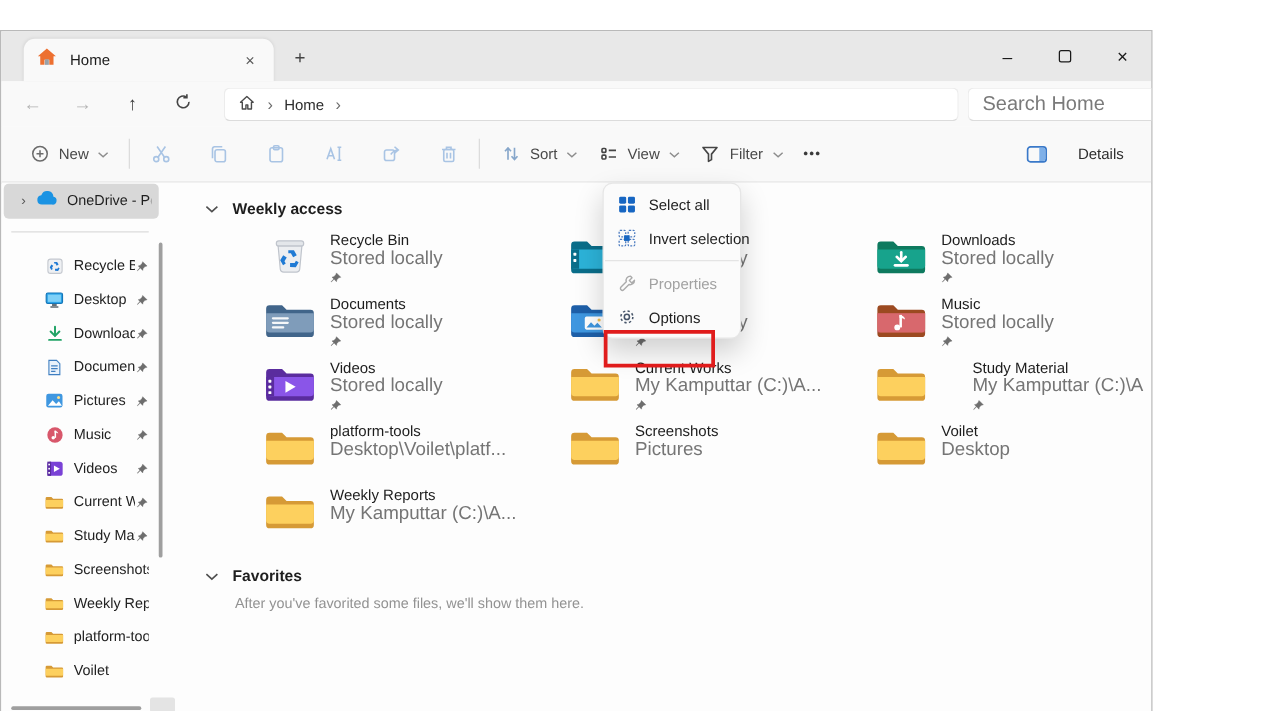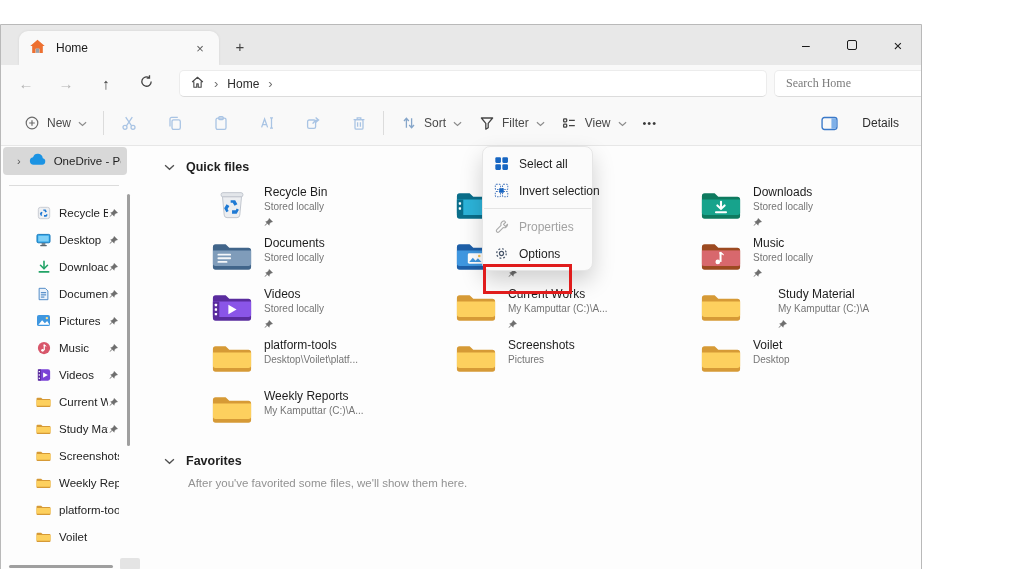--- a/index.html
+++ b/index.html
@@ -24,22 +24,22 @@
   .navbar{position:absolute;top:40px;left:0;right:0;height:36px;background:#f9f9f9;}
   .nav-btn{position:absolute;top:4px;width:30px;height:28px;display:flex;align-items:center;justify-content:center;
            font-size:15px;border-radius:4px;}
   .nav-dis{color:#b4b4b4;} .nav-en{color:#3d3d3d;}
   .addressbar{position:absolute;left:178px;top:45px;width:588px;height:27px;background:#ffffff;
               border:1px solid #ececec;border-bottom-color:#dcdcdc;border-radius:5px;display:flex;
               align-items:center;padding:0 10px;gap:9px;font-size:12px;color:#2c2c2c;}
   .crumb-chev{color:#6d6d6d;font-size:13px;}
   .searchbox{position:absolute;left:773px;top:45px;width:237px;height:27px;background:#ffffff;
              border:1px solid #ececec;border-bottom-color:#dcdcdc;border-radius:5px;display:flex;align-items:center;padding:0 9px;}
-  .searchbox input{flex:1;border:none;outline:none;background:transparent;font-size:12px;color:#be185d;
-                   font-family:Liberation Serif, serif;}
+  .searchbox input{flex:1;border:none;outline:none;background:transparent;font-size:16px;color:#be185d;
+                   font-family:Liberation Sans, sans-serif;}
   .searchbox input::placeholder{color:#7a7a7a;}
   
   .toolbar{position:absolute;top:76px;left:0;right:0;height:45px;background:#f9f9f9;border-bottom:1px solid #e7e7e7;
            display:flex;align-items:center;padding:0 14px;}
   .tb{display:flex;align-items:center;gap:7px;padding:6px 8px;border-radius:4px;font-size:12px;color:#3c3c3c;}
   .tb-ico{display:flex;align-items:center;justify-content:center;width:17px;height:17px;}
   .tb-sep{width:1px;height:24px;background:#dcdcdc;margin:0 8px;}
   .tb-gap{width:13px;}
   .tb-label{color:#494949;}
   .details-btn{margin-left:auto;display:flex;align-items:center;gap:24px;font-size:12px;color:#2d2d2d;padding:6px 8px;}
@@ -59,21 +59,21 @@
   .sb-scroll-h{position:absolute;bottom:2px;left:8px;width:104px;height:3px;background:#9f9f9f;border-radius:2px;}
   .sb-corner{position:absolute;bottom:0px;left:119px;width:20px;height:12px;background:#e4e4e4;border-radius:2px;}
   .content{flex:1;position:relative;}
   .section-header{position:absolute;display:flex;align-items:center;gap:11px;left:33px;}
   .section-title{font-size:12.5px;font-weight:600;color:#1e1e1e;}
   .chev-down{display:flex;}
   .qa-grid{position:absolute;top:36px;left:81px;display:grid;grid-template-columns:244px 245px 245px;grid-auto-rows:51px;}
   .tile{display:flex;gap:12px;padding-top:2px;}
   .tile-ico{width:40px;height:40px;flex:none;display:flex;align-items:center;justify-content:center;}
   .tile-name{font-size:12px;color:#1d1d1d;line-height:14px;}
-  .tile-sub{font-size:10px;color:#757575;line-height:14px;margin-top:1px;white-space:nowrap;}
+  .tile-sub{font-size:15px;color:#757575;line-height:14px;margin-top:1px;white-space:nowrap;}
   .tile-pin{margin-top:3px;height:10px;display:flex;}
   .fav-empty{position:absolute;left:57px;font-size:11.5px;color:#929292;}
   
   .menu{position:absolute;left:481px;top:121px;width:111px;background:#fbfbfb;border:1px solid #e6e6e6;
         border-radius:8px;box-shadow:0 10px 22px rgba(0,0,0,.18);padding:3px 0;z-index:40;}
   .menu-item{height:27px;display:flex;align-items:center;gap:10px;padding:0 10px;font-size:12px;color:#1f1f1f;white-space:nowrap;}
   .menu-item.disabled{color:#a2a2a2;}
   .menu-ico{width:16px;height:16px;flex:none;display:flex;align-items:center;justify-content:center;}
   .menu-sep{height:1px;background:#e4e4e4;margin:4px 1px;}
   .menu-redbox{position:absolute;left:0;top:117px;width:89px;height:30px;border:3px solid #e01c1c;pointer-events:none;z-index:2;}
@@ -232,40 +232,40 @@
           </svg>
         </span>
       <span class="tb-label">Sort</span>
       <span class="ic"><svg width="9" height="6" viewBox="0 0 10 6">
             <path d="M1 1 L5 4.6 9 1" fill="none" stroke="#8d8d8d" stroke-width="1.3"></path>
           </svg></span>
     </div>
     <div class="tb">
       <span class="tb-ico">
           <svg width="16" height="16" viewBox="0 0 16 16">
-            <path d="M2.4 3 h11.2 l-4.4 5.3 v4.4 l-2.4 1.4 V8.3 Z" fill="none" stroke="#454545" stroke-width="1.3" stroke-linejoin="round"></path>
-          </svg>
-        </span>
-      <span class="tb-label">Filter</span>
-      <span class="ic"><svg width="9" height="6" viewBox="0 0 10 6">
-            <path d="M1 1 L5 4.6 9 1" fill="none" stroke="#8d8d8d" stroke-width="1.3"></path>
-          </svg></span>
-    </div>
-    <div class="tb">
-      <span class="tb-ico">
-          <svg width="16" height="16" viewBox="0 0 16 16">
             <g fill="none" stroke="#454545" stroke-width="1.3">
               <rect x="2.6" y="3.8" width="3.1" height="3.1" rx=".8"></rect>
               <line x1="8" y1="5.3" x2="13.8" y2="5.3"></line>
               <rect x="2.6" y="9.1" width="3.1" height="3.1" rx=".8"></rect>
               <line x1="8" y1="10.6" x2="13.8" y2="10.6"></line>
             </g>
           </svg>
         </span>
       <span class="tb-label">View</span>
+      <span class="ic"><svg width="9" height="6" viewBox="0 0 10 6">
+            <path d="M1 1 L5 4.6 9 1" fill="none" stroke="#8d8d8d" stroke-width="1.3"></path>
+          </svg></span>
+    </div>
+    <div class="tb">
+      <span class="tb-ico">
+          <svg width="16" height="16" viewBox="0 0 16 16">
+            <path d="M2.4 3 h11.2 l-4.4 5.3 v4.4 l-2.4 1.4 V8.3 Z" fill="none" stroke="#454545" stroke-width="1.3" stroke-linejoin="round"></path>
+          </svg>
+        </span>
+      <span class="tb-label">Filter</span>
       <span class="ic"><svg width="9" height="6" viewBox="0 0 10 6">
             <path d="M1 1 L5 4.6 9 1" fill="none" stroke="#8d8d8d" stroke-width="1.3"></path>
           </svg></span>
     </div>
     <div class="tb" style="font-size:11px;letter-spacing:1px;color:#3a3a3a;">•••</div>
     <div class="details-btn">
       <span class="tb-ico">
           <svg width="17" height="15" viewBox="0 0 16 14">
             <rect x="1" y="1.4" width="14" height="11.2" rx="2.2" fill="none" stroke="#3a79c9" stroke-width="1.3"></rect>
             <path d="M9.8 2 h3 a1.6 1.6 0 0 1 1.6 1.6 v6.8 a1.6 1.6 0 0 1-1.6 1.6 h-3 Z" fill="#7fb0e8"></path>
@@ -498,21 +498,21 @@
       <div class="sb-corner"></div>
     </aside>
 
     <main class="content">
       <div class="section-header" style="top:13px">
         <span class="chev-down ic">
             <svg width="11" height="7" viewBox="0 0 10 6">
               <path d="M1 1 L5 4.6 9 1" fill="none" stroke="#4f4f4f" stroke-width="1.2"></path>
             </svg>
           </span>
-        <span class="section-title">Quick files</span>
+        <span class="section-title">Weekly access</span>
       </div>
       <div class="qa-grid" id="qa-grid">
           <div class="tile" style="grid-area: 1 / 1;">
             <span class="tile-ico">
               <svg width="38" height="38" viewBox="0 0 40 40">
                 <rect x="8.5" y="7" width="23" height="4.4" rx="2" fill="#e3e6ea" stroke="#bfc4cc"></rect>
                 <path d="M10 11.4 h20 l-1.8 19.2 a3 3 0 0 1-3 2.7 H14.8 a3 3 0 0 1-3-2.7 Z" fill="#eceef1" stroke="#bfc4cc"></path>
                 <g transform="translate(20,22.5)">
                   <g fill="#1f7ad4" transform="scale(0.95)">
  <path d="M-1.5 -8 h5 l2.5 4.5 -3.2 1.8 -2-3.5 h-2.3 z"></path>

